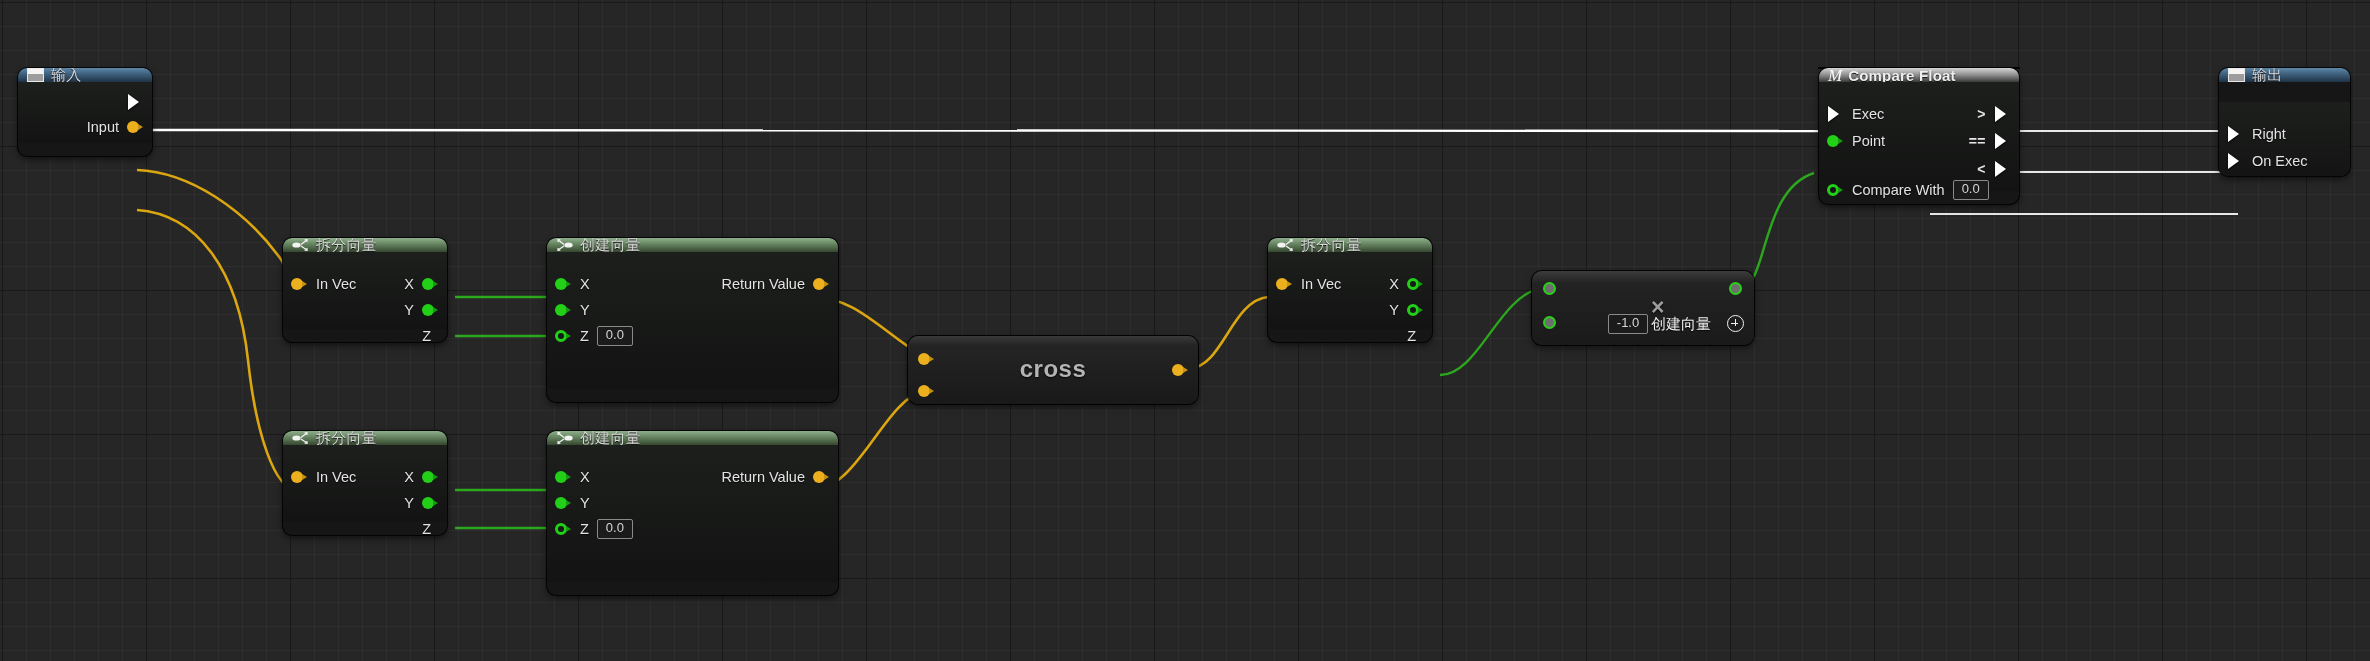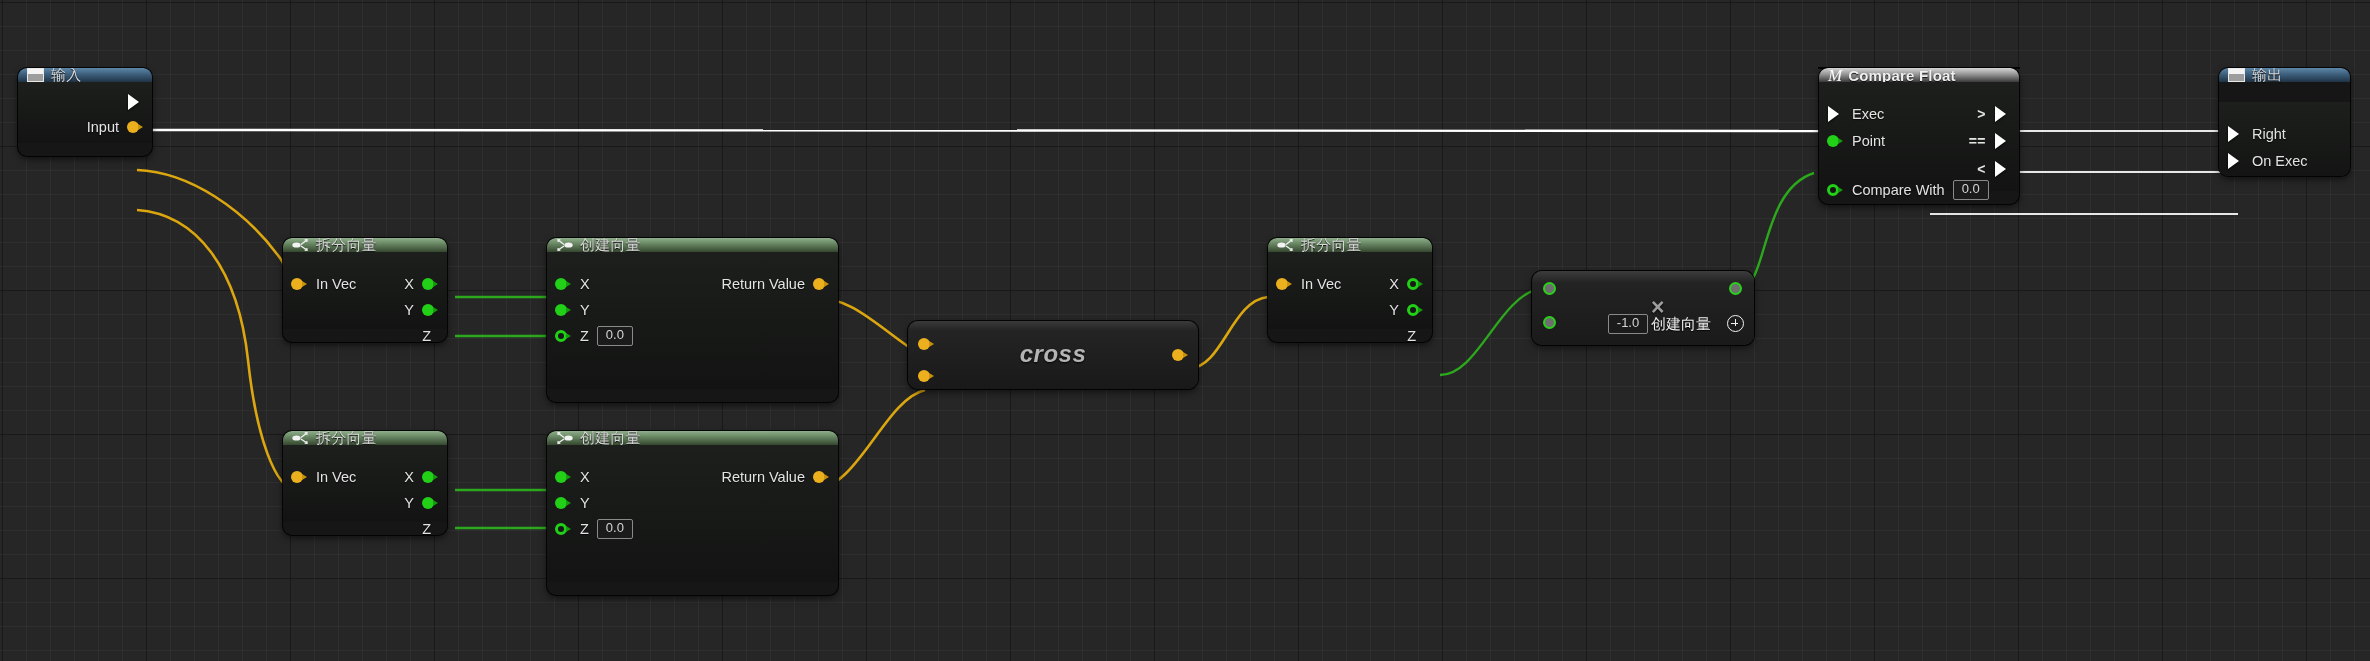--- a/index.html
+++ b/index.html
@@ -489,21 +489,21 @@
           <span class="pin p-yellow">
               <span class="dot"></span>
               <span class="nub"></span>
             </span>
           <span class="plabel">Return Value</span>
         </div>
       </div>
     </div>
   </div>
 
-  <div class="opnode" style="left:908px; top:321px; width:290px; height:68px;font-style:italic;">
+  <div class="opnode" style="left:908px; top:336px; width:290px; height:68px;">
     <div class="optitle" style="top:19px;">cross</div>
     <span class="freepin" style="left:10px; top:17px;">
       <span class="pin p-yellow" style="position:absolute;left:0;top:0;">
           <span class="dot"></span>
           <span class="nub"></span>
         </span>
     </span>
     <span class="freepin" style="left:10px; top:49px;">
       <span class="pin p-yellow" style="position:absolute;left:0;top:0;">
           <span class="dot"></span>

